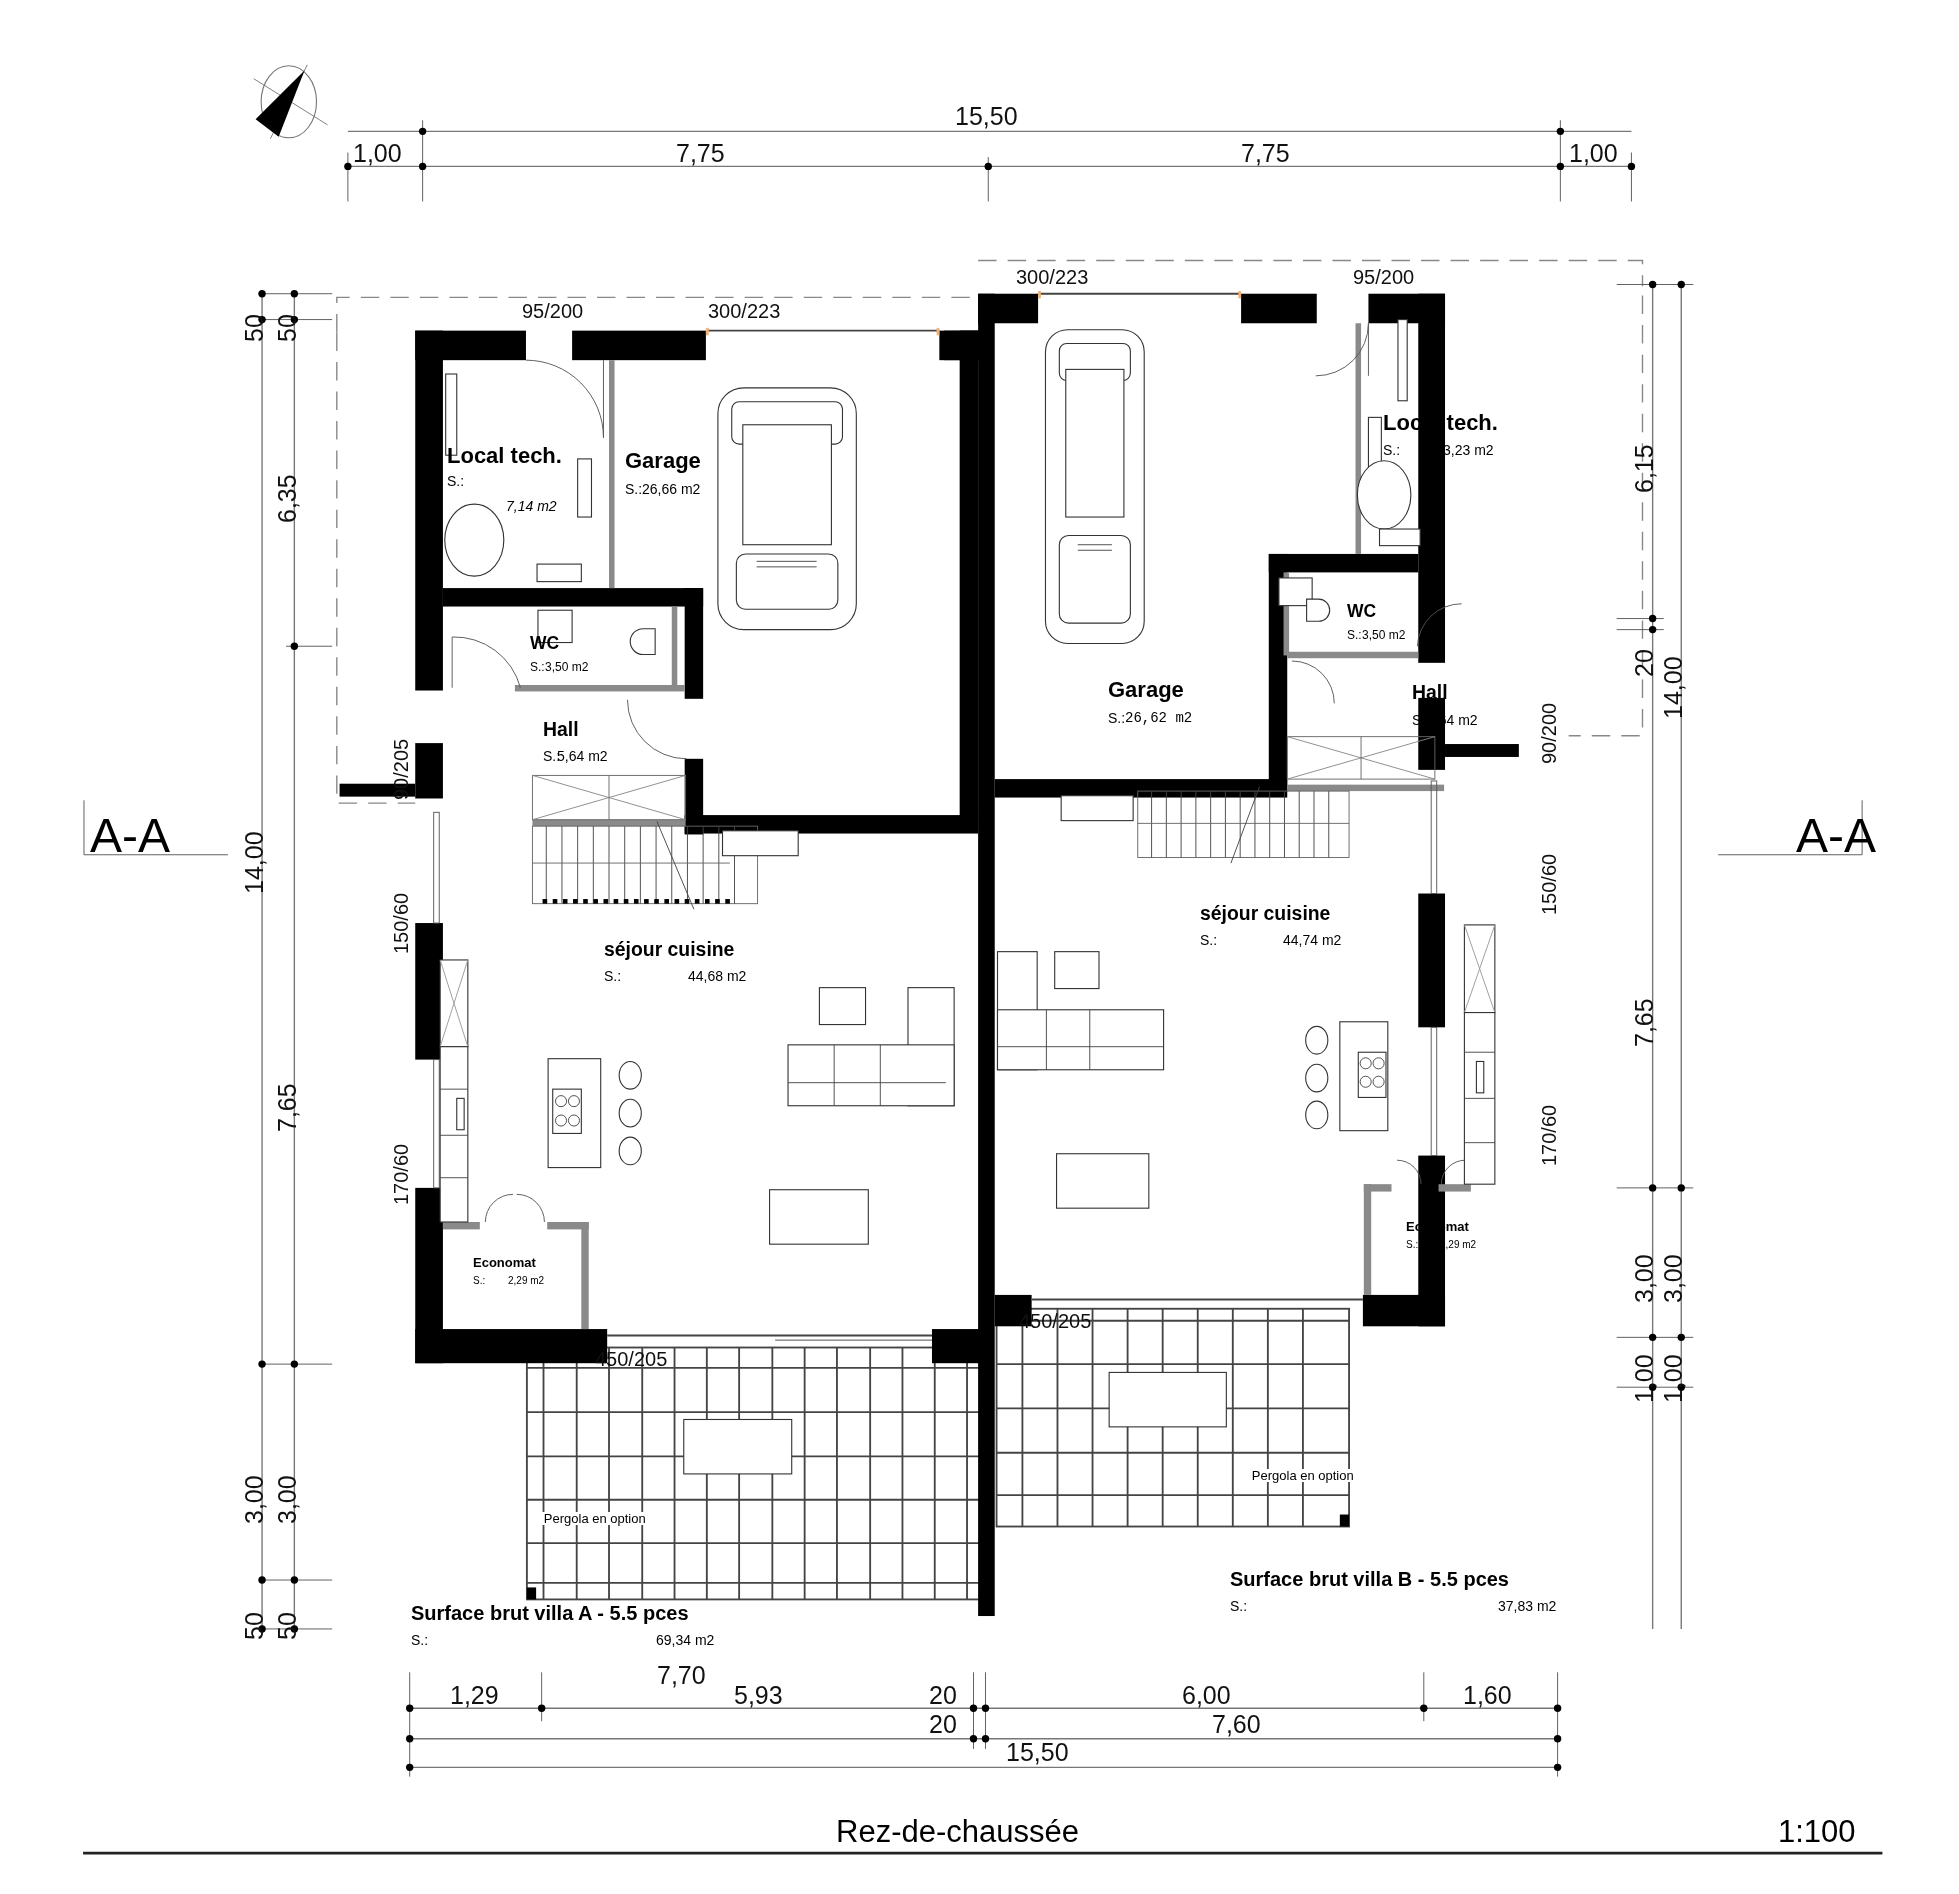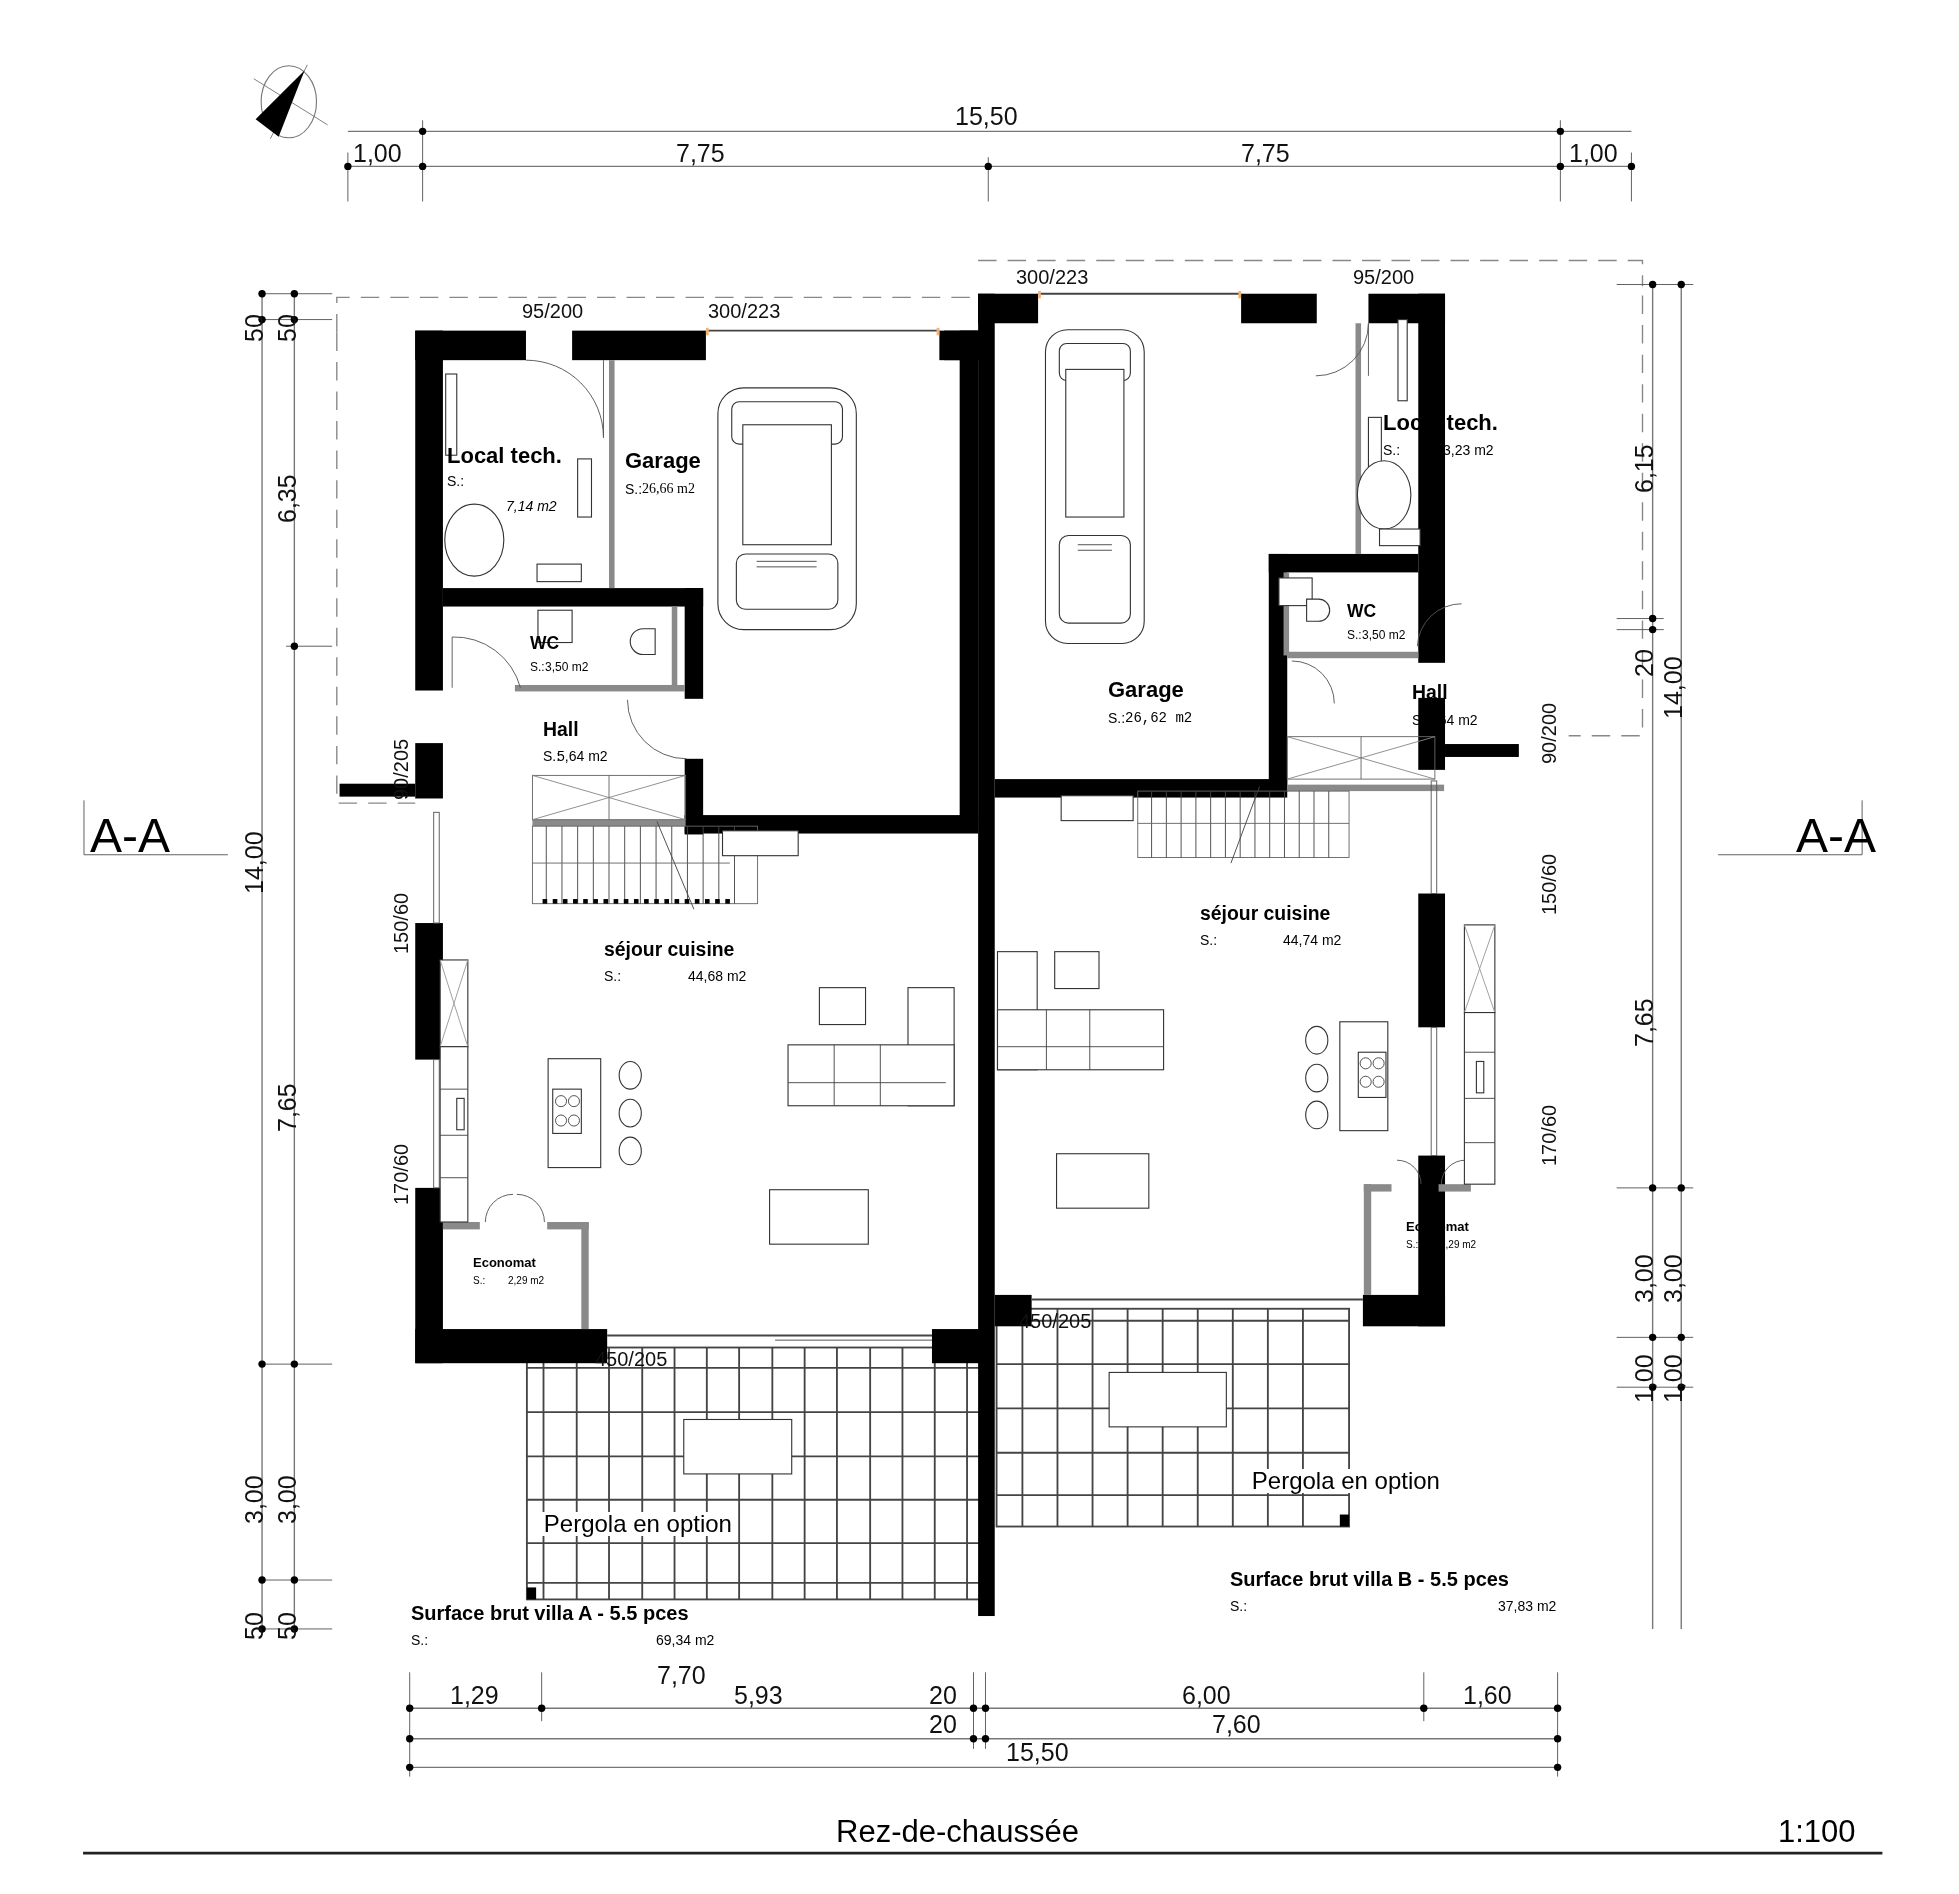--- a/index.html
+++ b/index.html
@@ -12,21 +12,21 @@
   .room-name { font-weight:bold; font-size:22px; }
   .room-small { font-weight:bold; font-size:13px; }
   .room-area { font-size:14px; }
   .room-area-sm { font-size:10px; }
   .vert { transform-origin:0 0; transform:rotate(-90deg); }
   .section { font-size:48px; }
   .title { font-size:31px; }
   .scale { font-size:31px; }
   .summary-title { font-weight:bold; font-size:20px; }
   .summary-area { font-size:14px; }
-  .pergola { font-size:24px;text-align:center; }
+  .pergola { font-size:13px;text-align:center; }
   .wall { fill:#000; }
   .thin { stroke:#555; stroke-width:1; fill:none; }
   .dimline { stroke:#777; stroke-width:1.5; fill:none; }
   .dot { fill:#000; }
   .grey-wall { fill:#8a8a8a; }
   .furn { stroke:#333; stroke-width:1.2; fill:#fff; }
   .dash { stroke:#888; stroke-width:1.5; fill:none; stroke-dasharray:20 12; }
   .tile { stroke:#444; stroke-width:2; fill:none; }
   .orange { fill:#f0b27a; }
 </style>
@@ -489,21 +489,21 @@
 <div class="lbl door vert" style="left: 391px; top: 954px;">150/60</div>
 <div class="lbl door vert" style="left: 391px; top: 1205px;">170/60</div>
 <div class="lbl door" style="left:595px;top:1349px;">450/205</div>
 
 <div class="lbl room-name" style="left:447px;top:445px;">Local tech.</div>
 <div class="lbl room-area" style="left:447px;top:474px;">S.:</div>
 <div class="lbl room-area" style="left:506px;top:499px;font-style:italic;">7,14 m2</div>
 
 <div class="lbl room-name" style="left:625px;top:450px;">Garage</div>
 <div class="lbl room-area" style="left:625px;top:482px;">S.:</div>
-<div class="lbl room-area" style="left:642px;top:482px;font-family:Liberation Serif, serif;">26,66 m2</div>
+<div class="lbl room-area" style="left:642px;top:482px;">26,66 m2</div>
 
 <div class="lbl room-name" style="left:530px;top:635px;font-size:17.5px;">WC</div>
 <div class="lbl room-area" style="left:530px;top:661px;font-size:12px;">S.:</div>
 <div class="lbl room-area" style="left:545px;top:661px;font-size:12px;">3,50 m2</div>
 
 <div class="lbl room-name" style="left:543px;top:720px;font-size:19.4px;">Hall</div>
 <div class="lbl room-area" style="left:543px;top:749px;">S.:</div>
 <div class="lbl room-area" style="left:557px;top:749px;">5,64 m2</div>
 
 <div class="lbl room-name" style="left:604px;top:940px;font-size:19.4px;">séjour cuisine</div>

